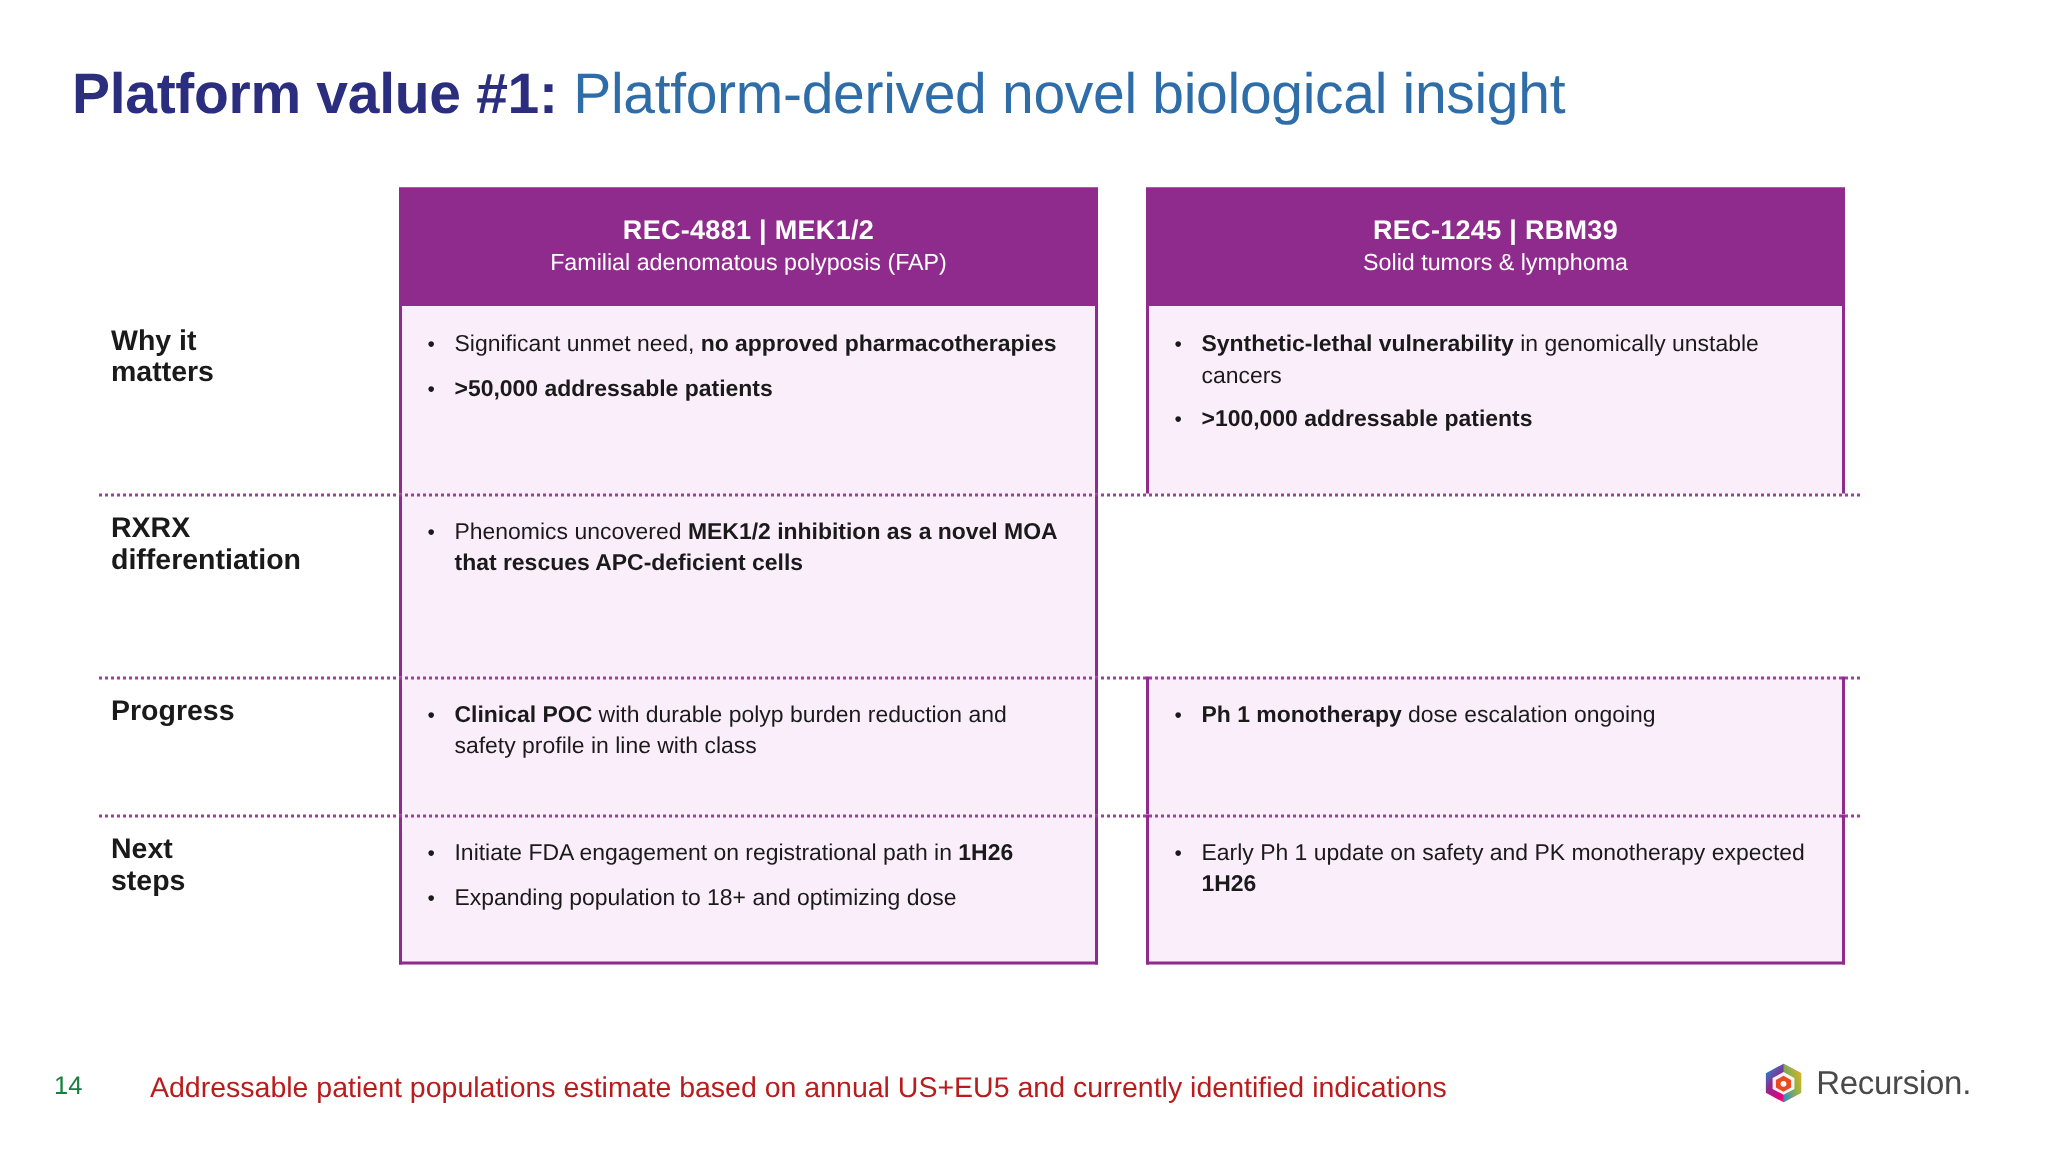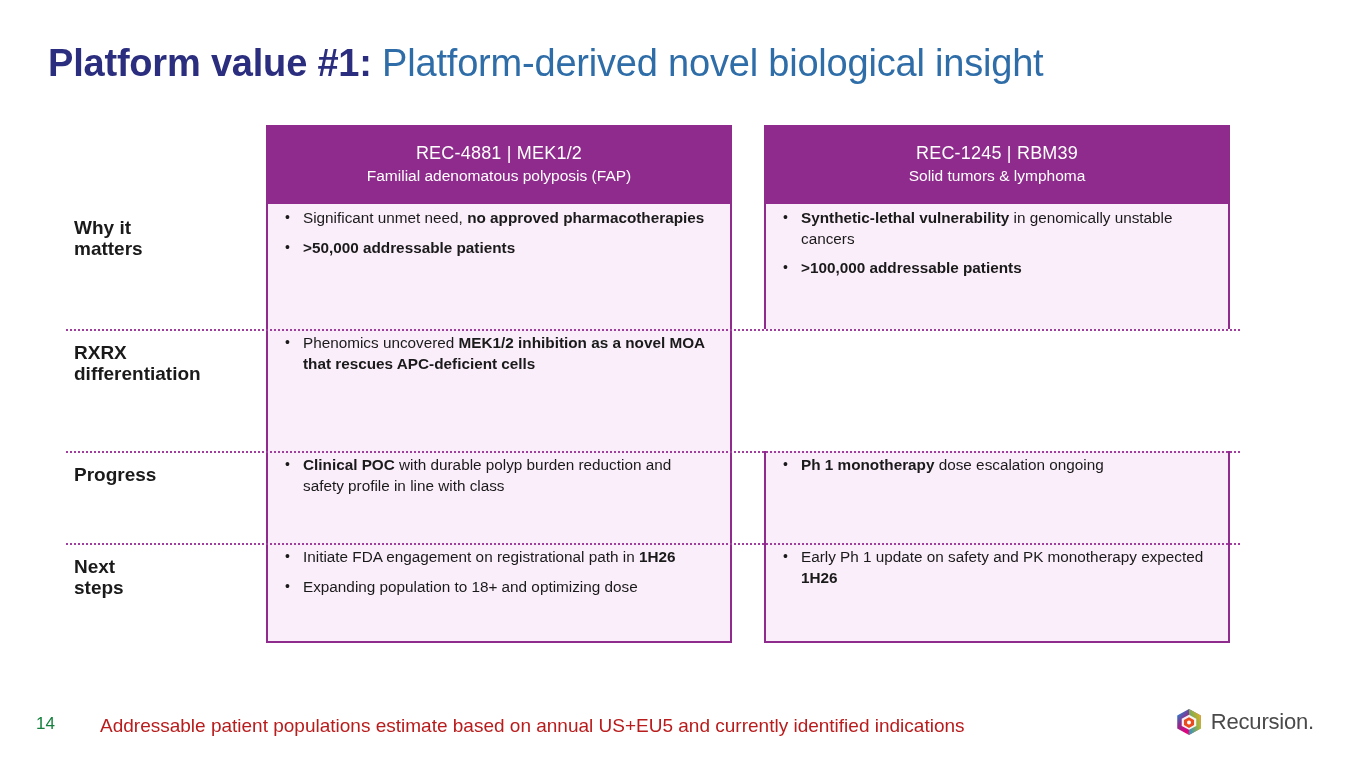--- a/index.html
+++ b/index.html
@@ -75,34 +75,34 @@
   }
 
   .gap { width: 32px; flex: 0 0 32px; }
 
   .cell {
     flex: 0 0 466px;
     width: 466px;
     background: #fbeefb;
     border-left: 2px solid #8e2b8c;
     border-right: 2px solid #8e2b8c;
-    padding: 4px 18px 10px 14px;
+    padding: 16px 18px 10px 14px;
   }
 
   
   .headrow .cell {
     background: #8e2b8c;
     border: 2px solid #8e2b8c;
     padding: 14px 10px 15px 10px;
     text-align: center;
     color: #ffffff;
   }
   .head-title {
     font-size: 18px;
-    font-weight: normal;
+    font-weight: bold;
     line-height: 24px;
     letter-spacing: 0.2px;
   }
   .head-sub {
     font-size: 15.5px;
     font-weight: normal;
     line-height: 22px;
   }
 
   

